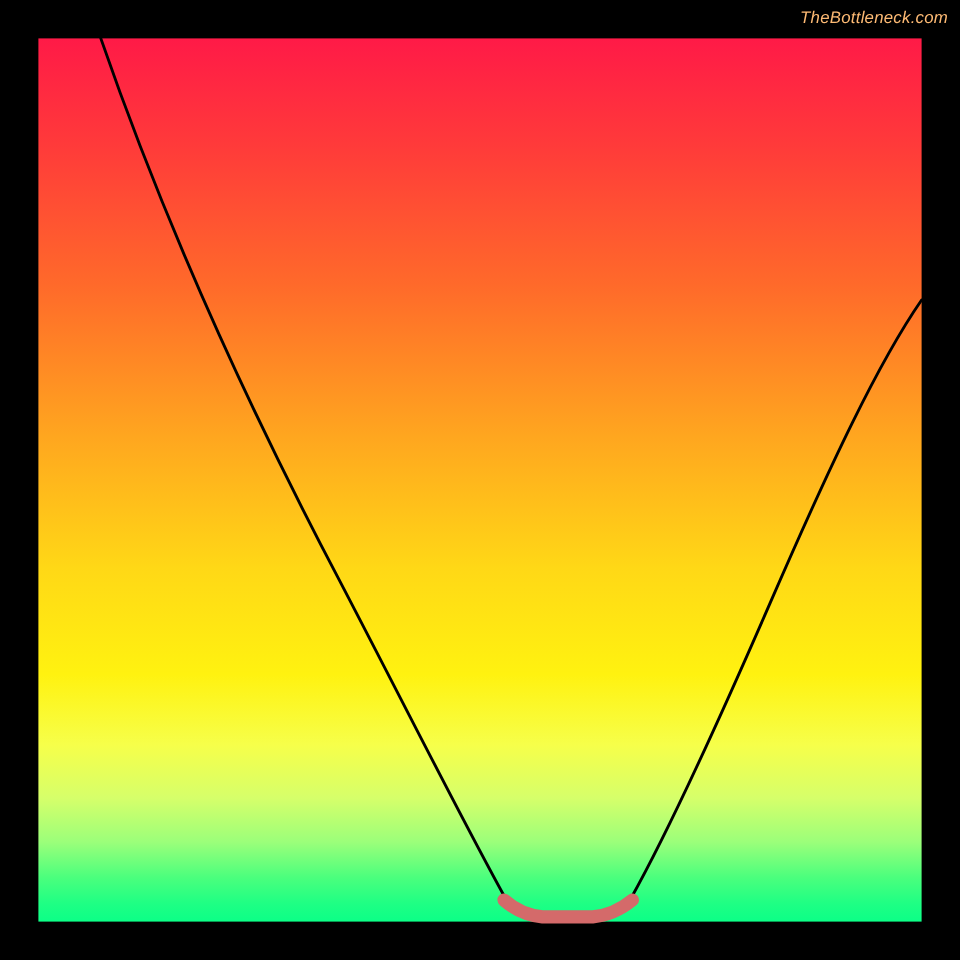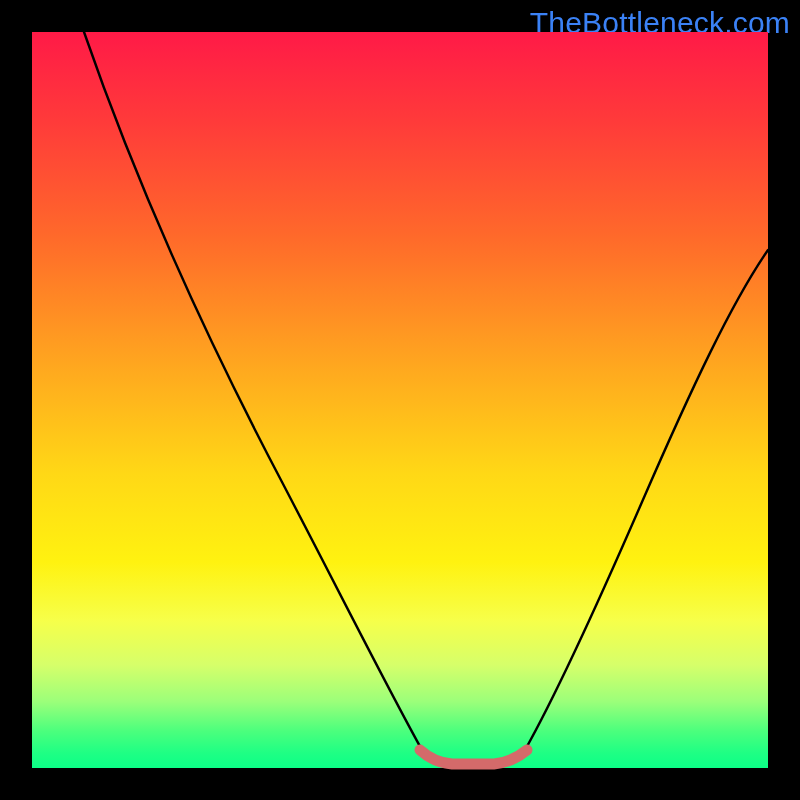--- a/index.html
+++ b/index.html
@@ -37,24 +37,25 @@
       #9bff7a 91%,
       #4bff7d 95%,
       #1eff84 98%,
       #0cff87 100%
     );
   }
   .watermark {
     position: absolute;
     top: 6px;
     right: 10px;
-    color: #3b82f6;
-    font-size: 30px;
+    color: #fdba74;
+    font-size: 14px;
     letter-spacing: 0.2px;
     user-select: none;
+    font-style: italic;
   }
   svg.curves {
     position: absolute;
     left: 0;
     top: 0;
     width: 736px;
     height: 736px;
     overflow: visible;
   }
 </style>

